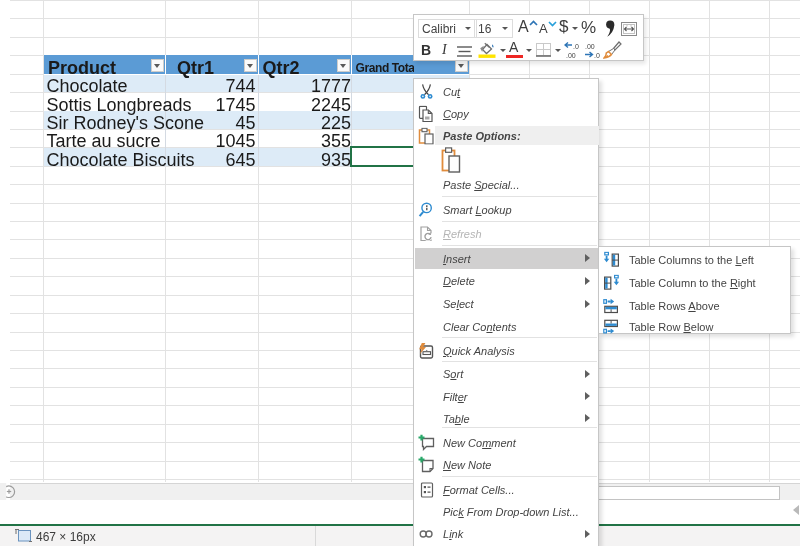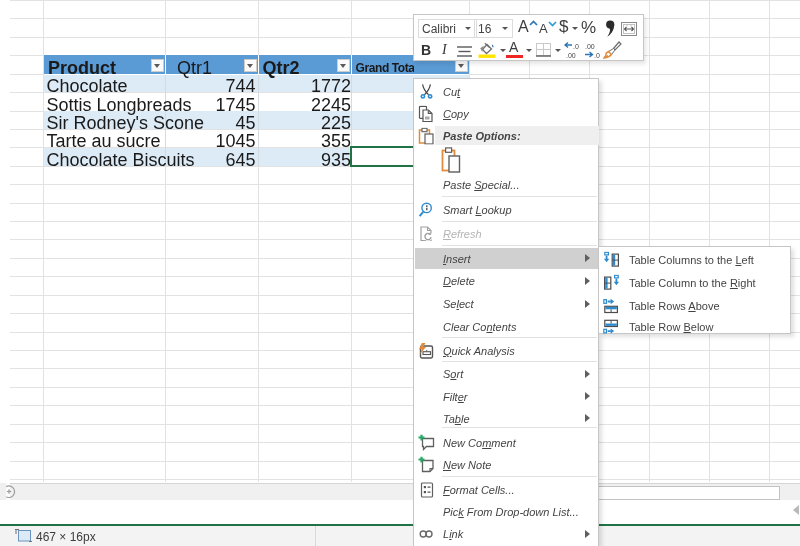--- a/index.html
+++ b/index.html
@@ -79,31 +79,31 @@
 <line x1="709.5" y1="0" x2="709.5" y2="482"></line>
 <line x1="769.5" y1="0" x2="769.5" y2="482"></line>
 </g>
 </svg>
 <div class="abs hdr" style="left:44px;top:55px;width:425px;height:19px;z-index:10"></div>
 <div class="abs" style="left:165px;top:55px;width:1px;height:19px;background:#fff;z-index:11"></div>
 <div class="abs" style="left:258px;top:55px;width:1px;height:19px;background:#fff;z-index:11"></div>
 <div class="abs" style="left:351px;top:55px;width:1px;height:19px;background:#fff;z-index:11"></div>
 <div class="abs" style="left:44px;top:74px;width:425px;height:1px;background:#fff;z-index:11"></div>
 <div class="abs cellt" style="left:48px;top:57.5px;font-weight:bold;z-index:11">Product</div>
-<div class="abs cellt" style="left:177px;top:57.5px;font-weight:normal;z-index:11">Qtr1</div>
+<div class="abs cellt" style="left:177px;top:57.5px;font-weight:bold;z-index:11">Qtr1</div>
 <div class="abs cellt" style="left:262.5px;top:57.5px;font-weight:bold;z-index:11">Qtr2</div>
 <div class="abs" style="left:355.5px;top:57.5px;width:58px;height:16px;overflow:hidden;z-index:11"><span class="cellt" style="position:static;font-weight:bold;font-size:12px;letter-spacing:-0.4px;">Grand Total</span></div>
 <div class="fbtn" style="left:150.5px;top:58.5px;"></div>
 <div class="fbtn" style="left:243.5px;top:58.5px;"></div>
 <div class="fbtn" style="left:336.5px;top:58.5px;"></div>
 <div class="fbtn" style="left:454.5px;top:58.5px;"></div>
 <div class="abs band" style="left:44px;top:73.9px;width:425px;height:18.4px;z-index:5"></div>
 <div class="abs cellt" style="left:46.5px;top:76.1px;z-index:11">Chocolate</div>
 <div class="abs cellt num" style="left:172px;top:76.1px;width:83.5px;z-index:11">744</div>
-<div class="abs cellt num" style="left:267px;top:76.1px;width:84px;z-index:11">1772</div>
+<div class="abs cellt num" style="left:267px;top:76.1px;width:84px;z-index:11">1777</div>
 <div class="abs cellt" style="left:46.5px;top:94.5px;z-index:11">Sottis Longbreads</div>
 <div class="abs cellt num" style="left:172px;top:94.5px;width:83.5px;z-index:11">1745</div>
 <div class="abs cellt num" style="left:267px;top:94.5px;width:84px;z-index:11">2245</div>
 <div class="abs band" style="left:44px;top:110.7px;width:425px;height:18.4px;z-index:5"></div>
 <div class="abs cellt" style="left:46.5px;top:113.0px;z-index:11">Sir Rodney's Scone</div>
 <div class="abs cellt num" style="left:172px;top:113.0px;width:83.5px;z-index:11">45</div>
 <div class="abs cellt num" style="left:267px;top:113.0px;width:84px;z-index:11">225</div>
 <div class="abs cellt" style="left:46.5px;top:131.4px;z-index:11">Tarte au sucre</div>
 <div class="abs cellt num" style="left:172px;top:131.4px;width:83.5px;z-index:11">1045</div>
 <div class="abs cellt num" style="left:267px;top:131.4px;width:84px;z-index:11">355</div>

